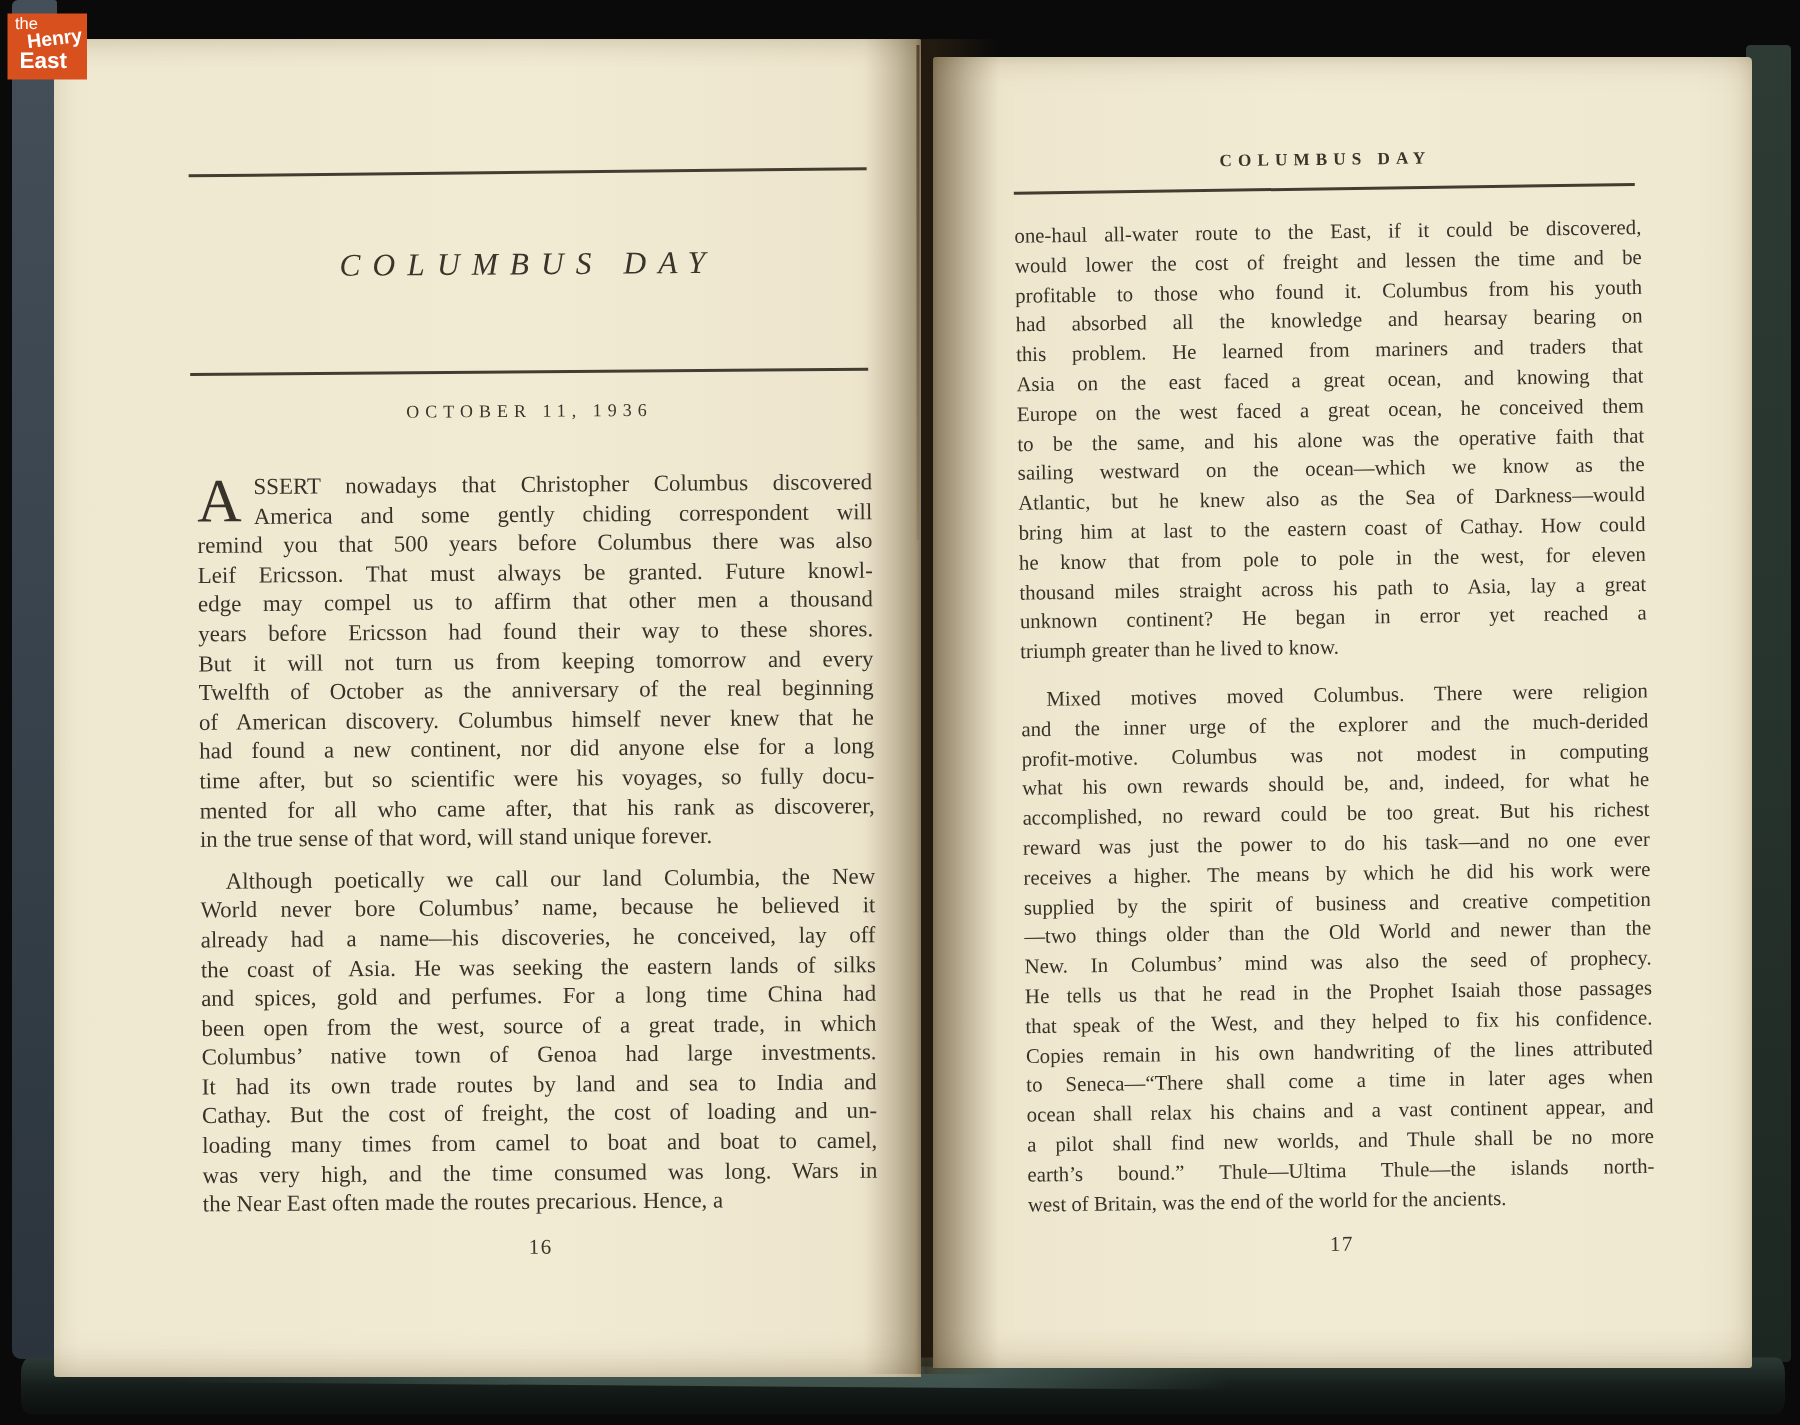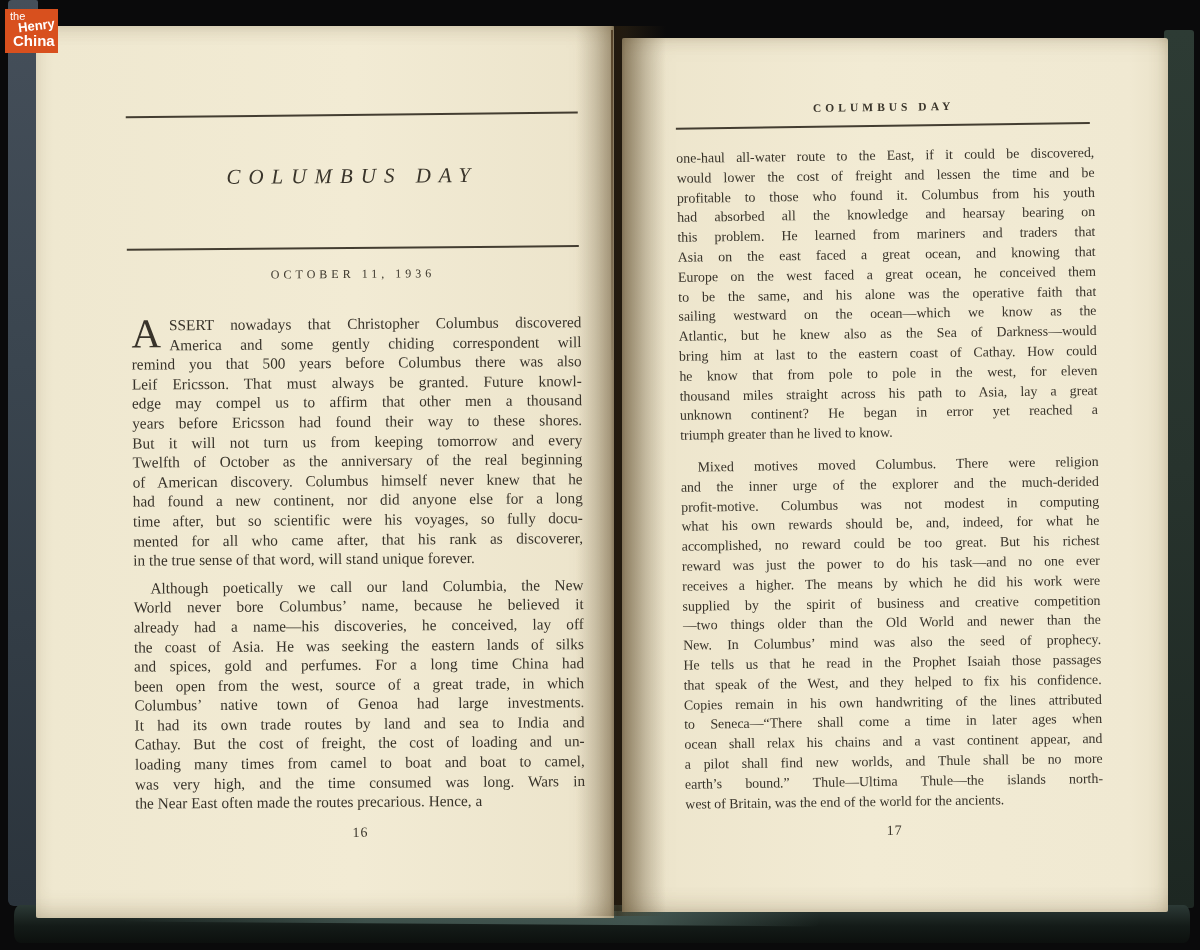--- a/index.html
+++ b/index.html
@@ -172,16 +172,16 @@
       <div id="rp-num" class="pagenum">17</div>
     </div>
   </div>
 
   <div id="gutter"></div>
   <div id="gutter-crease"></div>
 
   <div id="logo">
     <span class="the">the</span>
     <span class="henry">Henry</span>
-    <span class="ford">China</span>
+    <span class="ford">East</span>
   </div>
 
 </div>
 
 </body></html>

